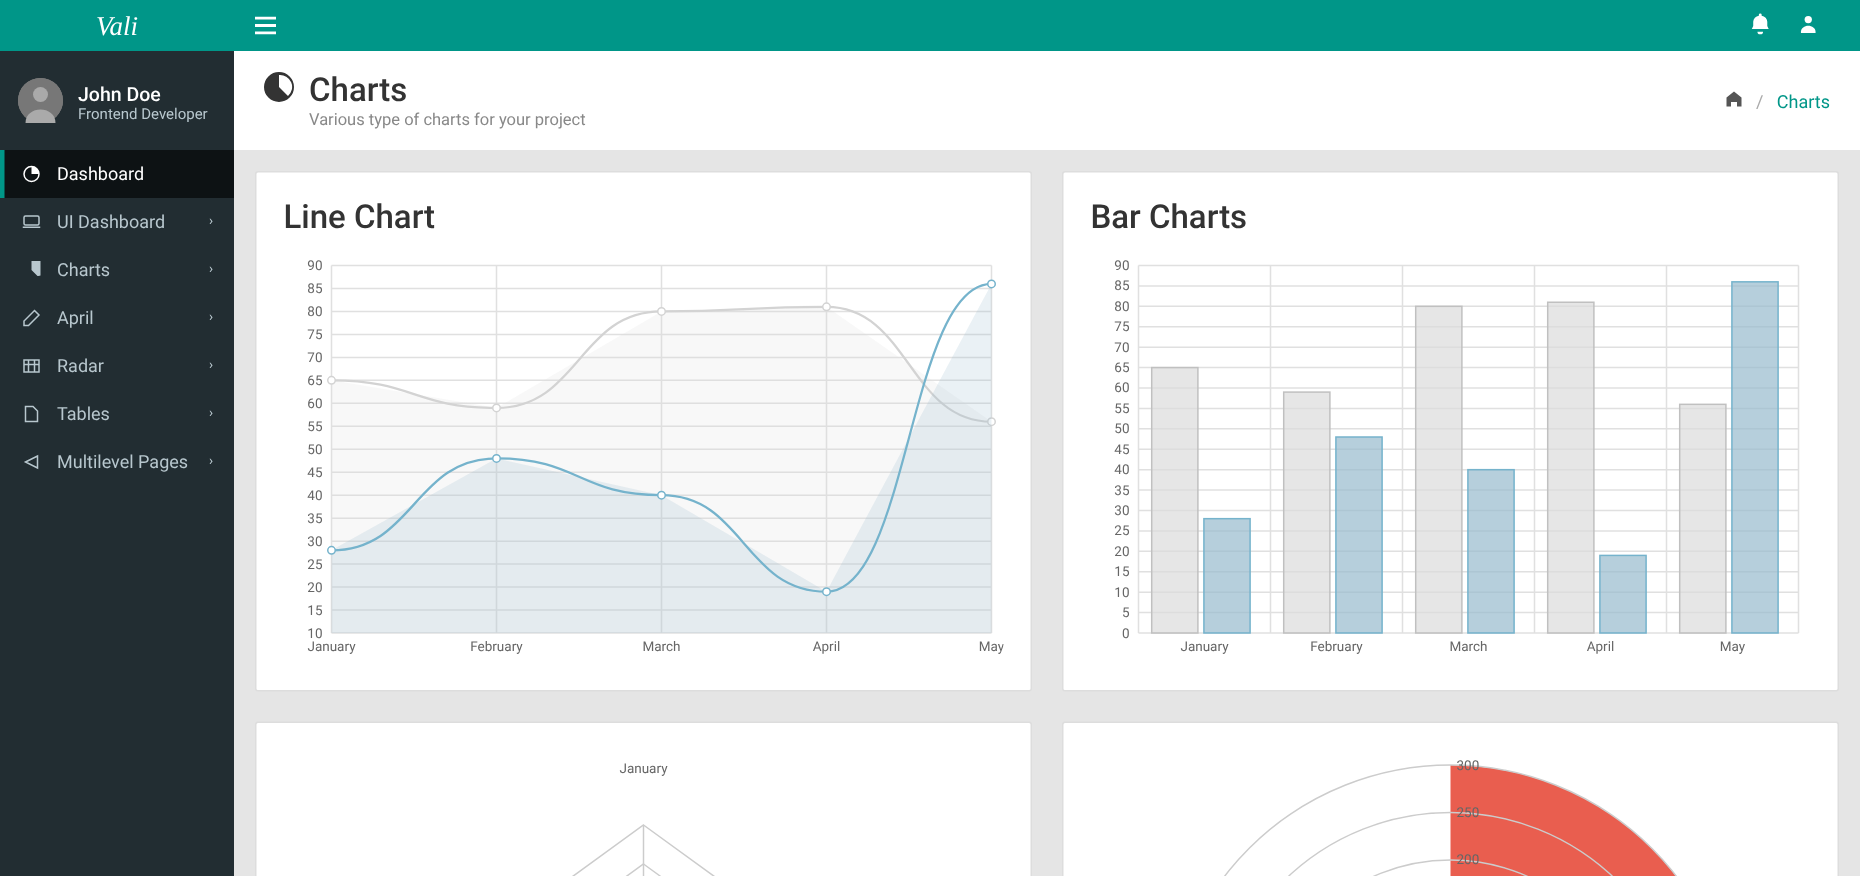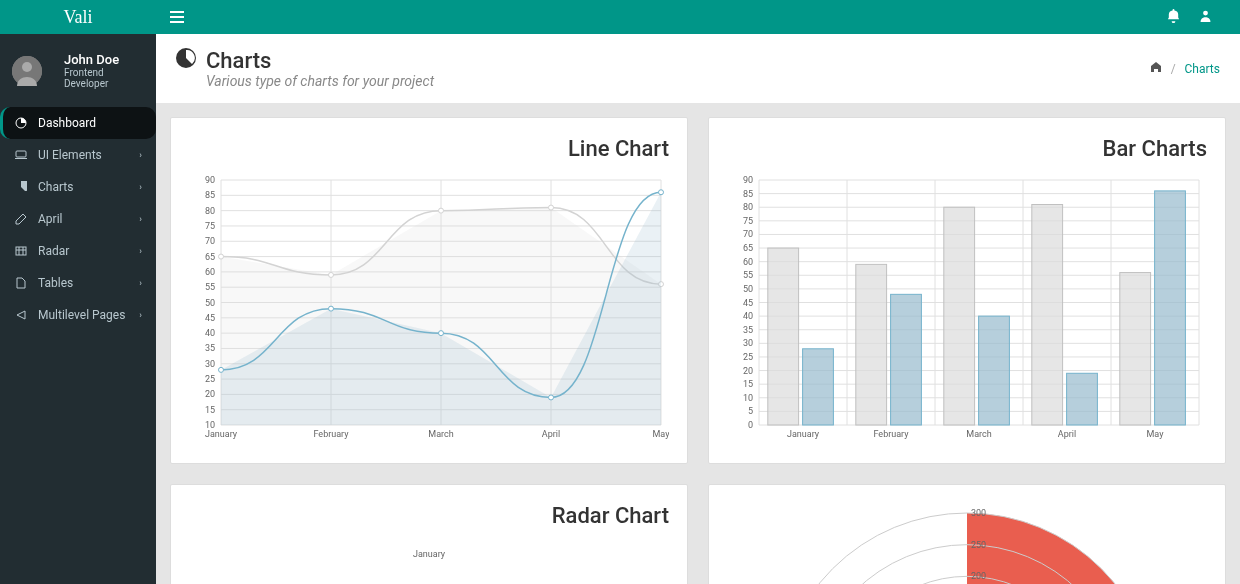--- a/index.html
+++ b/index.html
@@ -17,20 +17,21 @@
   align-items: center;
   position: relative;
 }
 .logo {
   width: 156px;
   height: 34px;
   display: flex;
   align-items: center;
   justify-content: center;
   font-family: Georgia, serif;
+  font-style: italic;
   font-size: 18px;
   color: #fff;
 }
 .hamburger {
   color: #fff;
   font-size: 16px;
   padding: 0 14px;
   cursor: pointer;
 }
 .topbar-right {
@@ -49,23 +50,23 @@
   position: absolute;
   top: 34px;
   left: 0;
   width: 156px;
   bottom: 0;
   background: #222d32;
   color: #b8c7ce;
 }
 .user-box {
   display: flex;
-  align-items: center;
+  align-items: flex-end;
   padding: 18px 12px;
-  gap: 22px;
+  gap: 10px;
 }
 .avatar {
   width: 30px;
   height: 30px;
   border-radius: 50%;
   background: #888;
   display: flex;
   align-items: center;
   justify-content: center;
   color: #fff;
@@ -87,21 +88,20 @@
   font-size: 12px;
   cursor: pointer;
   gap: 10px;
   position: relative;
 }
 .nav-item.active {
   background: #0d1214;
   color: #fff;
   border-left: 3px solid #009688;
   padding-left: 11px;
-  border-radius: 10px;
 }
 .nav-icon {
   width: 14px;
   display: inline-flex;
   justify-content: center;
 }
 .nav-label { flex: 1; }
 .nav-chevron {
   font-size: 9px;
 }
@@ -123,23 +123,22 @@
 }
 .page-title-wrap { display: flex; align-items: flex-start; gap: 10px; }
 .page-title-icon { font-size: 22px; color: #333; }
 .page-title-box {}
 .page-title {
   font-size: 22px;
   color: #333;
   font-weight: 500;
 }
 .page-subtitle {
-  font-size: 14px;
+  font-size: 11px;
   color: #888;
-  font-style: italic;
 }
 .breadcrumb {
   font-size: 12px;
   color: #888;
 }
 .breadcrumb a { color: #009688; text-decoration: none; }
 .breadcrumb .sep { margin: 0 6px; color: #aaa; }
 .content {
   padding: 14px;
   display: flex;
@@ -152,21 +151,20 @@
   border-radius: 2px;
   flex: 1 1 calc(50% - 10px);
   min-width: 480px;
   padding: 18px;
 }
 .tile-title {
   font-size: 22px;
   color: #333;
   font-weight: 500;
   margin-bottom: 14px;
-  text-align: right;
 }
 .chart-wrap { position: relative; height: 270px; }
 .chart-svg { width: 100%; height: 100%; }
 .axis-text { font-size: 9px; fill: #666; }
 .grid-line { stroke: #e0e0e0; stroke-width: 1; }
 .x-label-text { font-size: 9px; fill: #666; }
 .polar-ring { stroke: #ccc; fill: none; }
 .polar-tick { font-size: 9px; fill: #666; }
 .radar-line { stroke: #ccc; stroke-width: 1; fill: none; }
 .radar-label { font-size: 9px; fill: #666; }
@@ -223,21 +221,21 @@
     <span class="nav-label">Dashboard</span>
   </div>
 
   <div class="nav-item">
     <span class="nav-icon">
         <svg width="12" height="12" viewBox="0 0 12 12">
           <rect x="1" y="2" width="10" height="6" rx="1" stroke="#b8c7ce" fill="none"></rect>
           <rect x="0" y="9" width="12" height="1" fill="#b8c7ce"></rect>
         </svg>
       </span>
-    <span class="nav-label">UI Elements</span>
+    <span class="nav-label">UI Dashboard</span>
     <span class="nav-chevron">›</span>
   </div>
 
   <div class="nav-item">
     <span class="nav-icon">
         <svg width="12" height="12" viewBox="0 0 12 12">
           <path d="M6 0v6l4 4A6 6 0 106 0z" fill="#b8c7ce"></path>
         </svg>
       </span>
     <span class="nav-label">Charts</span>
@@ -437,21 +435,20 @@
             <rect x="339.6" y="198.27777777777777" width="30.799999999999997" height="51.72222222222223" fill="rgba(151,187,205,0.7)" stroke="#75b3cc"></rect>
             <line x1="384" y1="5" x2="384" y2="250" class="grid-line"></line>
             <text x="428" y="262" text-anchor="middle" class="x-label-text">May</text>
             <rect x="392.8" y="97.55555555555556" width="30.799999999999997" height="152.44444444444446" fill="rgba(220,220,220,0.7)" stroke="#c0c0c0"></rect>
             <rect x="427.6" y="15.888888888888877" width="30.799999999999997" height="234.11111111111111" fill="rgba(151,187,205,0.7)" stroke="#75b3cc"></rect>
             <line x1="472" y1="5" x2="472" y2="250" class="grid-line"></line>
           </svg></div>
     </div>
 
     <div class="tile">
-      <div class="tile-title">Radar Chart</div>
       <div class="chart-wrap" id="radar-chart"><svg class="chart-svg" viewBox="0 0 480 270">
             <text x="240" y="15" text-anchor="middle" class="radar-label">January</text>
             <polygon points="240,154 264.727469423674,171.96555814625137 255.28241655960431,201.03444185374863 224.7175834403957,201.03444185374863 215.272530576326,171.96555814625137 " class="radar-line"></polygon>
             <polygon points="240,128 289.454938847348,163.93111629250274 270.56483311920863,222.06888370749726 209.4351668807914,222.06888370749726 190.545061152652,163.93111629250274 " class="radar-line"></polygon>
             <polygon points="240,102 314.182408271022,155.8966744387541 285.8472496788129,243.1033255612459 194.1527503211871,243.1033255612459 165.81759172897802,155.8966744387541 " class="radar-line"></polygon>
             <polygon points="240,76 338.909877694696,147.86223258500547 301.1296662384172,264.1377674149945 178.8703337615828,264.1377674149945 141.09012230530402,147.86223258500547 " class="radar-line"></polygon>
             <polygon points="240,50 363.63734711837,139.82779073125684 316.4120827980215,285.1722092687432 163.5879172019785,285.1722092687432 116.36265288163003,139.82779073125687 " class="radar-line"></polygon>
             <line x1="240" y1="180" x2="240" y2="50" class="radar-line"></line>
             <line x1="240" y1="180" x2="363.63734711837" y2="139.82779073125684" class="radar-line"></line>
             <line x1="240" y1="180" x2="316.4120827980215" y2="285.1722092687432" class="radar-line"></line>

